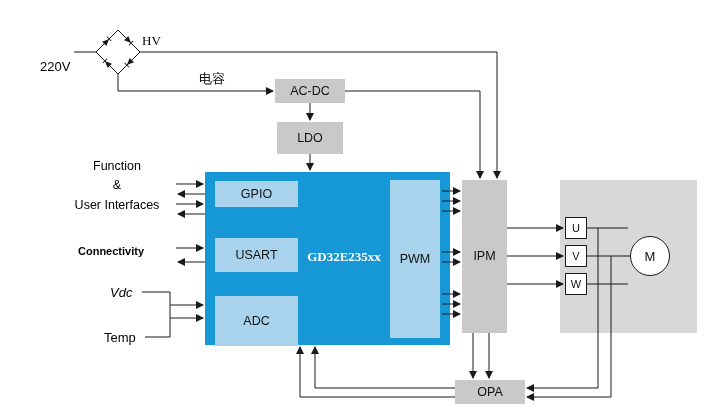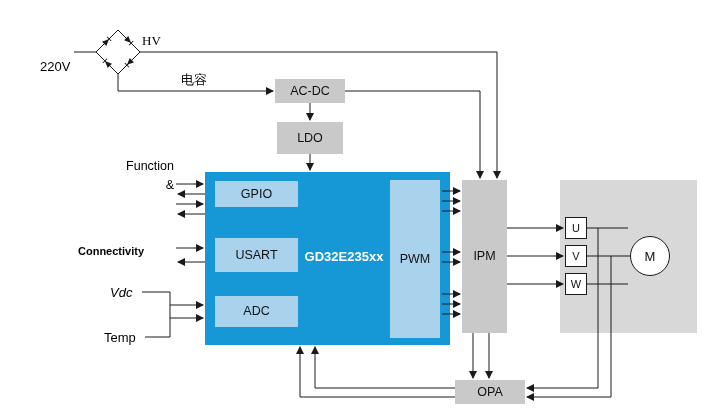--- a/index.html
+++ b/index.html
@@ -70,21 +70,21 @@
   }
 
   .label {
     position: absolute;
     color: #000000;
     font-size: 13px;
     line-height: 1.2;
     white-space: nowrap;
   }
   .fn-label {
-    text-align: right;
+    text-align: center;
     font-size: 12.5px;
     line-height: 1.55;
     white-space: normal;
   }
   .fn-label span { display: block; }
 </style>
 </head>
 <body>
 
 <div class="canvas">
@@ -176,47 +176,48 @@
   </svg>
 
   <div class="block gray fg" style="left:275px;top:79px;width:70px;height:24px;">AC-DC</div>
 
   <div class="block gray fg" style="left:277px;top:122px;width:66px;height:32px;">LDO</div>
 
   <div class="block module fg" style="left:215px;top:181px;width:83px;height:26px;">GPIO</div>
 
   <div class="block module fg" style="left:215px;top:238px;width:83px;height:34px;">USART</div>
 
-  <div class="block module fg" style="left:215px;top:296px;width:83px;height:31px;">ADC</div>
+  <div class="block module fg" style="left:215px;top:296px;width:83px;height:50px;">ADC</div>
 
   <div class="block module fg" style="left:390px;top:180px;width:50px;height:158px;">PWM</div>
 
-  <div class="mcu-name fg" style="left:300px;top:249px;width:88px;">GD32E235xx</div>
+  <div class="mcu-name fg" style="left:300px;top:249px;width:88px;font-family:Liberation Serif, serif;">GD32E235xx</div>
 
   <div class="block gray fg" style="left:462px;top:180px;width:45px;height:153px;">IPM</div>
 
   <div class="block gray fg" style="left:455px;top:380px;width:70px;height:24px;">OPA</div>
 
   <div class="phase-box fg" style="left:565px;top:217px;">U</div>
 
   <div class="phase-box fg" style="left:565px;top:245px;">V</div>
 
   <div class="phase-box fg" style="left:565px;top:273px;">W</div>
 
   <div class="motor-circle fg" style="left:630px;top:236px;">M</div>
 
   <div class="label fg" style="left:40px;top:31px;margin-top:28px;">220V</div>
 
   <div class="label fg" style="left:142px;top:33px;font-family:Liberation Serif, serif;">HV</div>
 
-  <div class="label fg" style="left:181px;top:72px;">电容</div>
+  <div class="label fg" style="left:199px;top:72px;font-family:Liberation Mono, monospace;">电容</div>
 
   <div class="label fn-label fg" style="left:60px;top:157px;width:114px;">
     <span>Function</span>
     <span>&amp;</span>
+    <span>User Interfaces</span>
   </div>
 
   <div class="label fg" style="left:78px;top:245px;font-size:11px;font-weight:bold;">Connectivity</div>
 
   <div class="label fg" style="left:110px;top:285px;font-style:italic;">Vdc</div>
 
   <div class="label fg" style="left:104px;top:330px;">Temp</div>
 
 </div>
 

